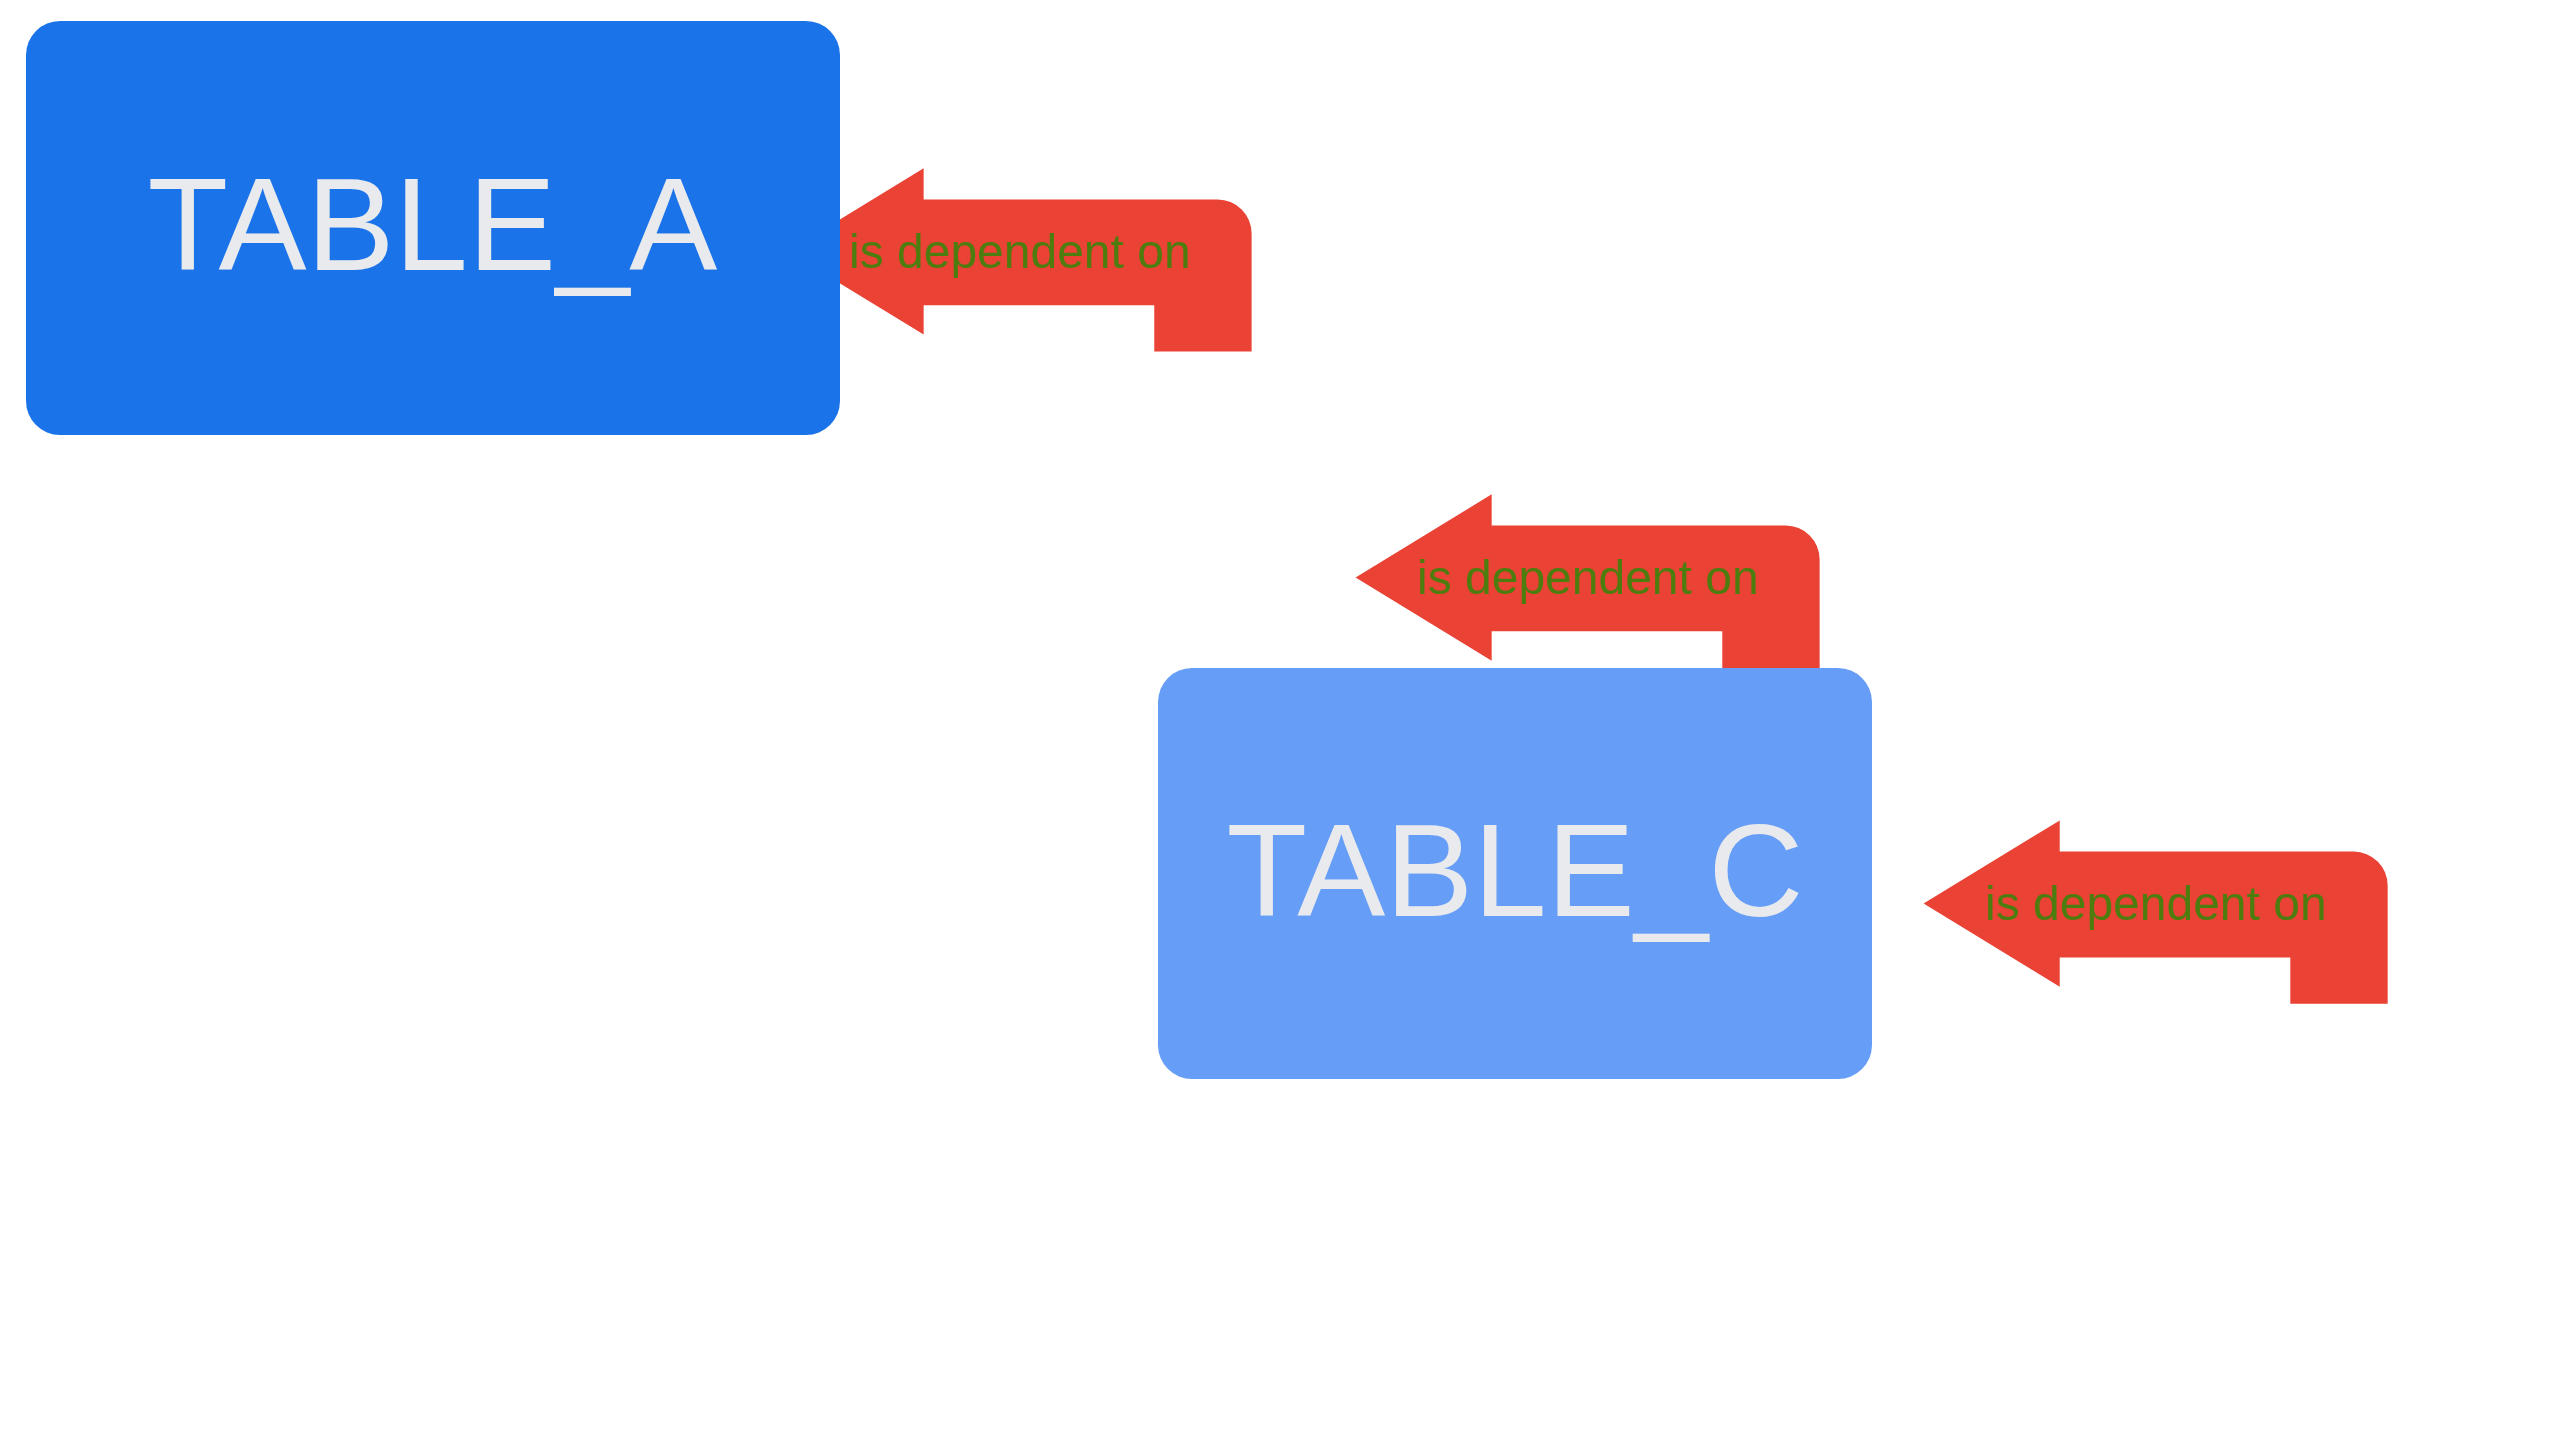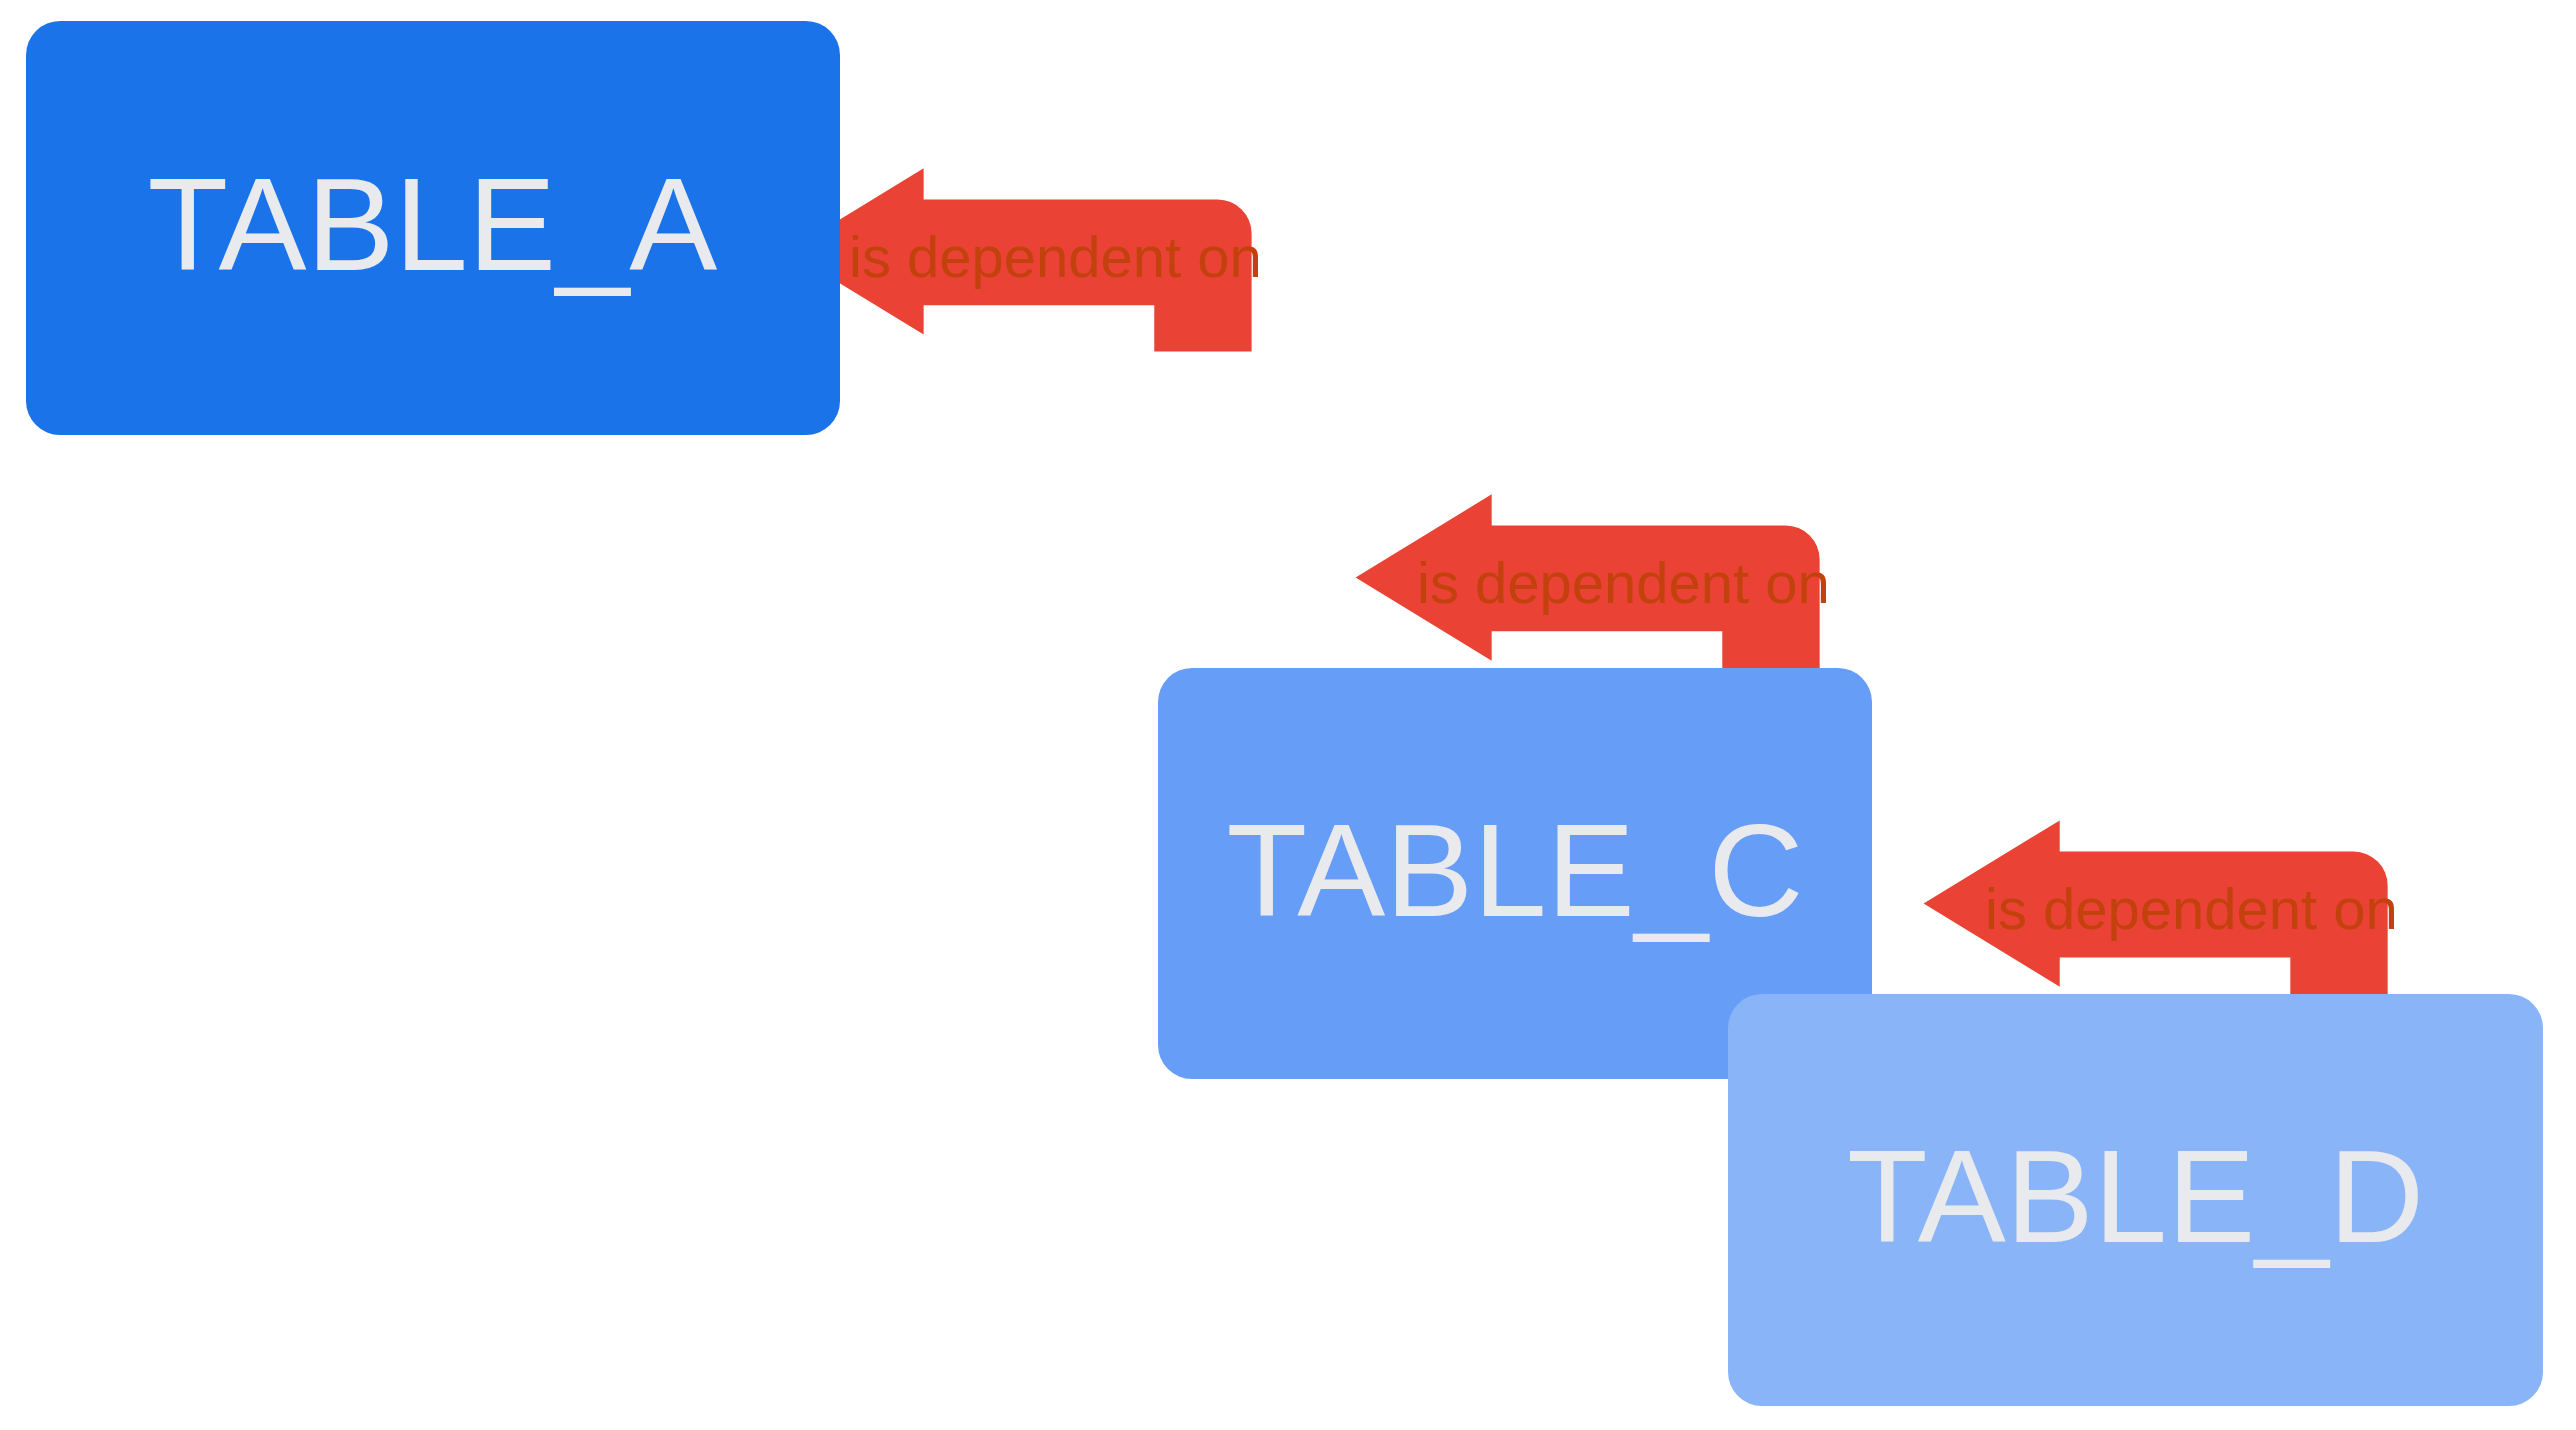--- a/index.html
+++ b/index.html
@@ -40,23 +40,23 @@
     position: absolute;
     left: 0;
     top: 0;
     width: 2576px;
     height: 1430px;
     pointer-events: none;
     overflow: visible;
   }
   .edge-label {
     position: absolute;
-    color: #c2410c;
+    color: #4d7c0f;
     font-family: "Liberation Sans", sans-serif;
-    font-size: 58px;
+    font-size: 48px;
     font-weight: 400;
     line-height: 1;
     white-space: nowrap;
     user-select: none;
   }
 </style>
 </head>
 <body>
 
 <div id="canvas">
@@ -105,23 +105,20 @@
 
   <div class="node" style="left:25.5px; top:21px; width:814px; height:414px; background:#1A73E8;">
     <span class="node-label">TABLE_A</span>
   </div>
 
 
   <div class="node" style="left:1158px; top:668px; width:714px; height:411px; background:#669DF6;">
     <span class="node-label">TABLE_C</span>
   </div>
 
-  <div class="node" style="left:1728px; top:994px; width:815px; height:412px; background:#8AB4F8;">
-    <span class="node-label">TABLE_D</span>
-  </div>
 
   <div class="edge-label" style="left:849px; top:228px;">is dependent on</div>
 
   <div class="edge-label" style="left:1417px; top:554px;">is dependent on</div>
 
   <div class="edge-label" style="left:1985px; top:880px;">is dependent on</div>
 
 </div>
 
 

